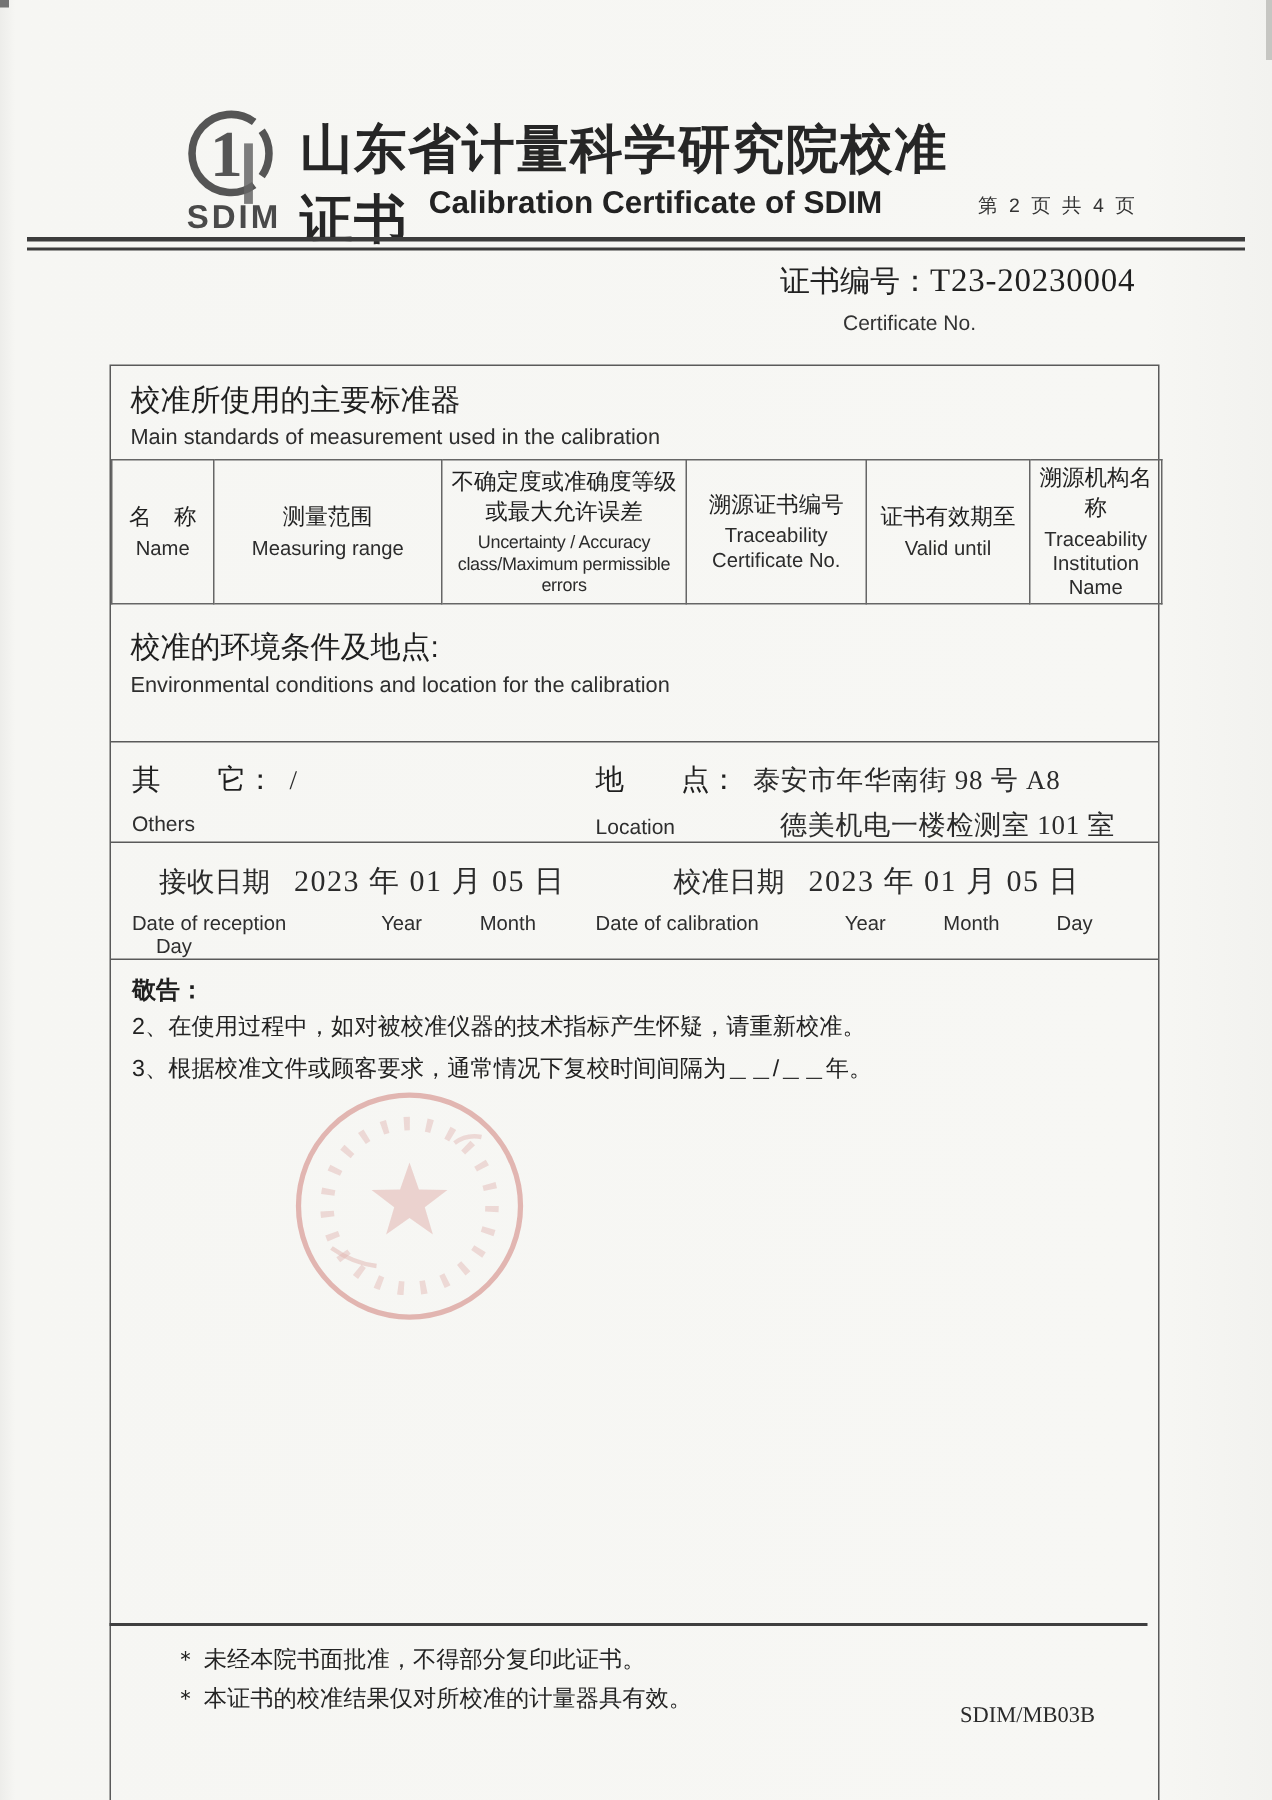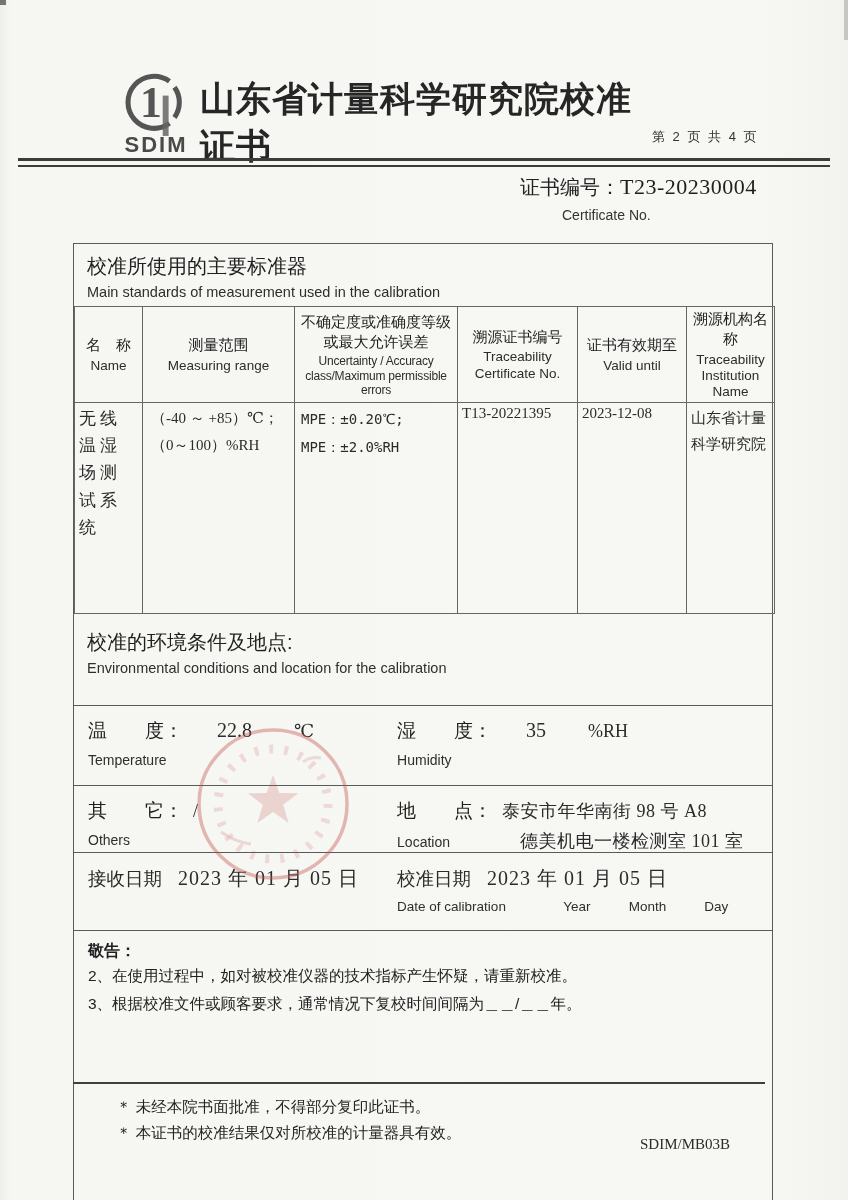--- a/index.html
+++ b/index.html
@@ -78,21 +78,21 @@
   .lbl-en { font-size:14px; color:#2e2e2e; margin-top:8px; }
 
   .others-row { height:67px; }
   .slash-val { font-family:"Liberation Serif","DejaVu Serif",serif; font-size:18px; margin-left:10px; }
   .loc-grid { display:grid; grid-template-columns:auto 1fr; column-gap:10px; row-gap:5px; align-items:baseline; }
   .loc-val { font-size:18px; font-family:"Liberation Serif","DejaVu Serif",serif; letter-spacing:0.5px; }
   .loc-en { font-size:14px; color:#2e2e2e; }
   .loc-val2 { font-size:18px; font-family:"Liberation Serif","DejaVu Serif",serif; letter-spacing:0.5px; padding-left:18px; }
 
   .dates-row { height:78px; }
-  .date-cn { display:flex; align-items:baseline; }
+  .date-cn { display:flex; align-items:baseline;justify-content:center; }
   .date-lbl { font-size:18.5px; }
   .date-val { font-family:"Liberation Serif","DejaVu Serif",serif; font-size:20px; margin-left:16px; letter-spacing:1px; }
   .date-en { margin-top:7px; font-size:13.5px; color:#2e2e2e; }
   .date-en span { display:inline-block; }
   .de-label { width:146px; }
   .de-y { width:60px; text-align:center; }
   .de-m { width:74px; text-align:center; }
   .de-d { width:56px; text-align:center; }
 
   .notice { height:110px; box-sizing:border-box; padding:10px 14px 0; }
@@ -126,20 +126,21 @@
           <path d="M 66 13 A 31 31 0 1 0 66 63"></path>
           <path d="M 72 20 A 31 31 0 0 1 72 56"></path>
         </g>
         <text x="44" y="56" text-anchor="middle" font-family="Liberation Serif, serif" font-weight="bold" font-size="52" fill="#555">1</text>
         <rect x="58" y="30" width="7" height="48" fill="#666" opacity="0.85"></rect>
       </svg>
     </span>
     <div class="logo-text">SDIM</div>
   </div>
   <div class="title-cn">山东省计量科学研究院校准证书</div>
+  <div class="title-en">Calibration Certificate of SDIM</div>
   <div class="page-info">第 2 页 共 4 页</div>
   <div class="rule-double"></div>
 
   <div class="cert">
     <div class="cert-line1">
       <span class="cert-label">证书编号：</span>
       <span class="cert-number">T23-20230004</span>
     </div>
     <div class="cert-en">Certificate No.</div>
   </div>
@@ -180,60 +181,28 @@
         </th>
         <th>
           <div class="th-cn">证书有效期至</div>
           <div class="th-en">Valid until</div>
         </th>
         <th>
           <div class="th-cn">溯源机构名称</div>
           <div class="th-en">Traceability Institution Name</div>
         </th>
       </tr>
-      <tr>
-        <td class="td-name">无线温湿场测试系统</td>
-        <td class="td-lines">
-          <div>（-40 ～ +85）℃；</div>
-          <div>（0～100）%RH</div>
-        </td>
-        <td class="td-mono">
-          <div>MPE：±0.20℃;</div>
-          <div>MPE：±2.0%RH</div>
-        </td>
-        <td class="td-plain">T13-20221395</td>
-        <td class="td-plain">2023-12-08</td>
-        <td class="td-inst">山东省计量科学研究院</td>
-      </tr>
     </tbody>
       </table>
 
     <div class="env-head">
       <div class="sec-title-cn">校准的环境条件及地点:</div>
       <div class="sec-title-en">Environmental conditions and location for the calibration</div>
     </div>
 
-    <div class="row2col env-row">
-      <div class="col-l">
-        <div class="val-line">
-          <span class="lbl-cn">温　　度：</span>
-          <span class="val-num">22.8</span>
-          <span class="val-unit">℃</span>
-        </div>
-        <div class="lbl-en">Temperature</div>
-      </div>
-      <div class="col-r">
-        <div class="val-line">
-          <span class="lbl-cn">湿　　度：</span>
-          <span class="val-num">35</span>
-          <span class="val-unit">%RH</span>
-        </div>
-        <div class="lbl-en">Humidity</div>
-      </div>
-    </div>
 
     <div class="row2col others-row">
       <div class="col-l">
         <div class="val-line">
           <span class="lbl-cn">其　　它：</span>
           <span class="slash-val">/</span>
         </div>
         <div class="lbl-en">Others</div>
       </div>
       <div class="col-r">
@@ -244,20 +213,26 @@
           <span class="loc-val2">德美机电一楼检测室 101 室</span>
         </div>
       </div>
     </div>
 
     <div class="row2col dates-row">
       <div class="col-l">
         <div class="date-cn">
           <span class="date-lbl">接收日期</span>
           <span class="date-val">2023 年 01 月 05 日</span>
+        </div>
+        <div class="date-en">
+          <span class="de-label">Date of reception</span>
+          <span class="de-y">Year</span>
+          <span class="de-m">Month</span>
+          <span class="de-d">Day</span>
         </div>
       </div>
       <div class="col-r">
         <div class="date-cn">
           <span class="date-lbl">校准日期</span>
           <span class="date-val">2023 年 01 月 05 日</span>
         </div>
         <div class="date-en">
           <span class="de-label">Date of calibration</span>
           <span class="de-y">Year</span>

